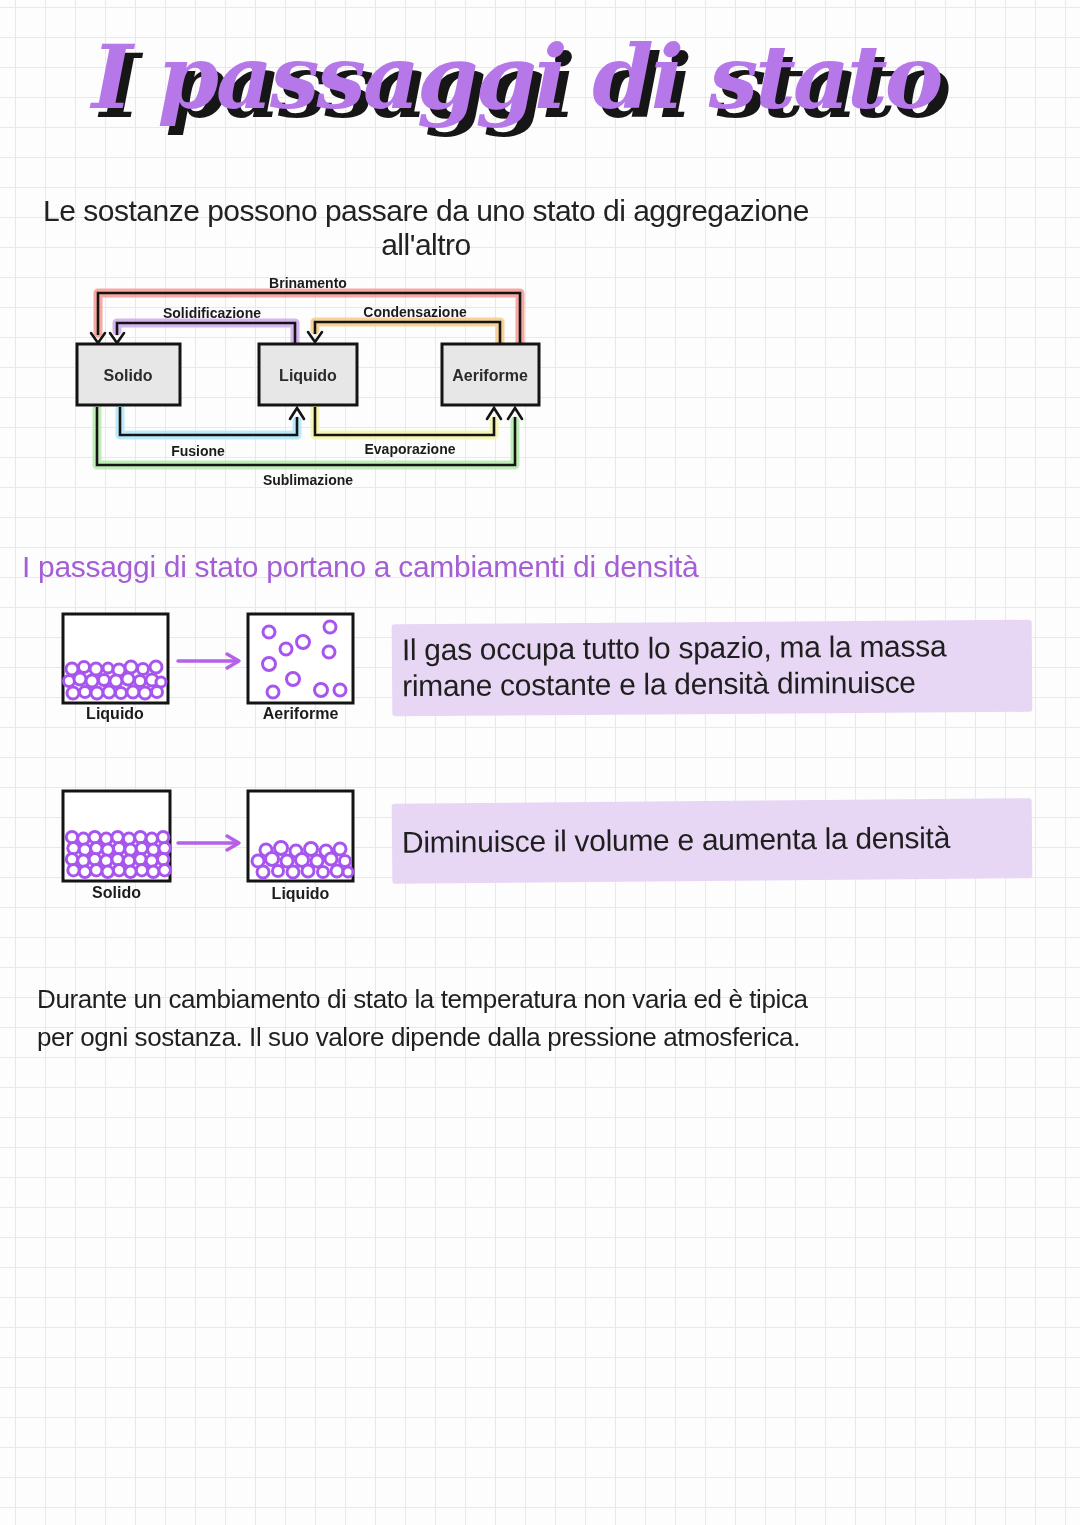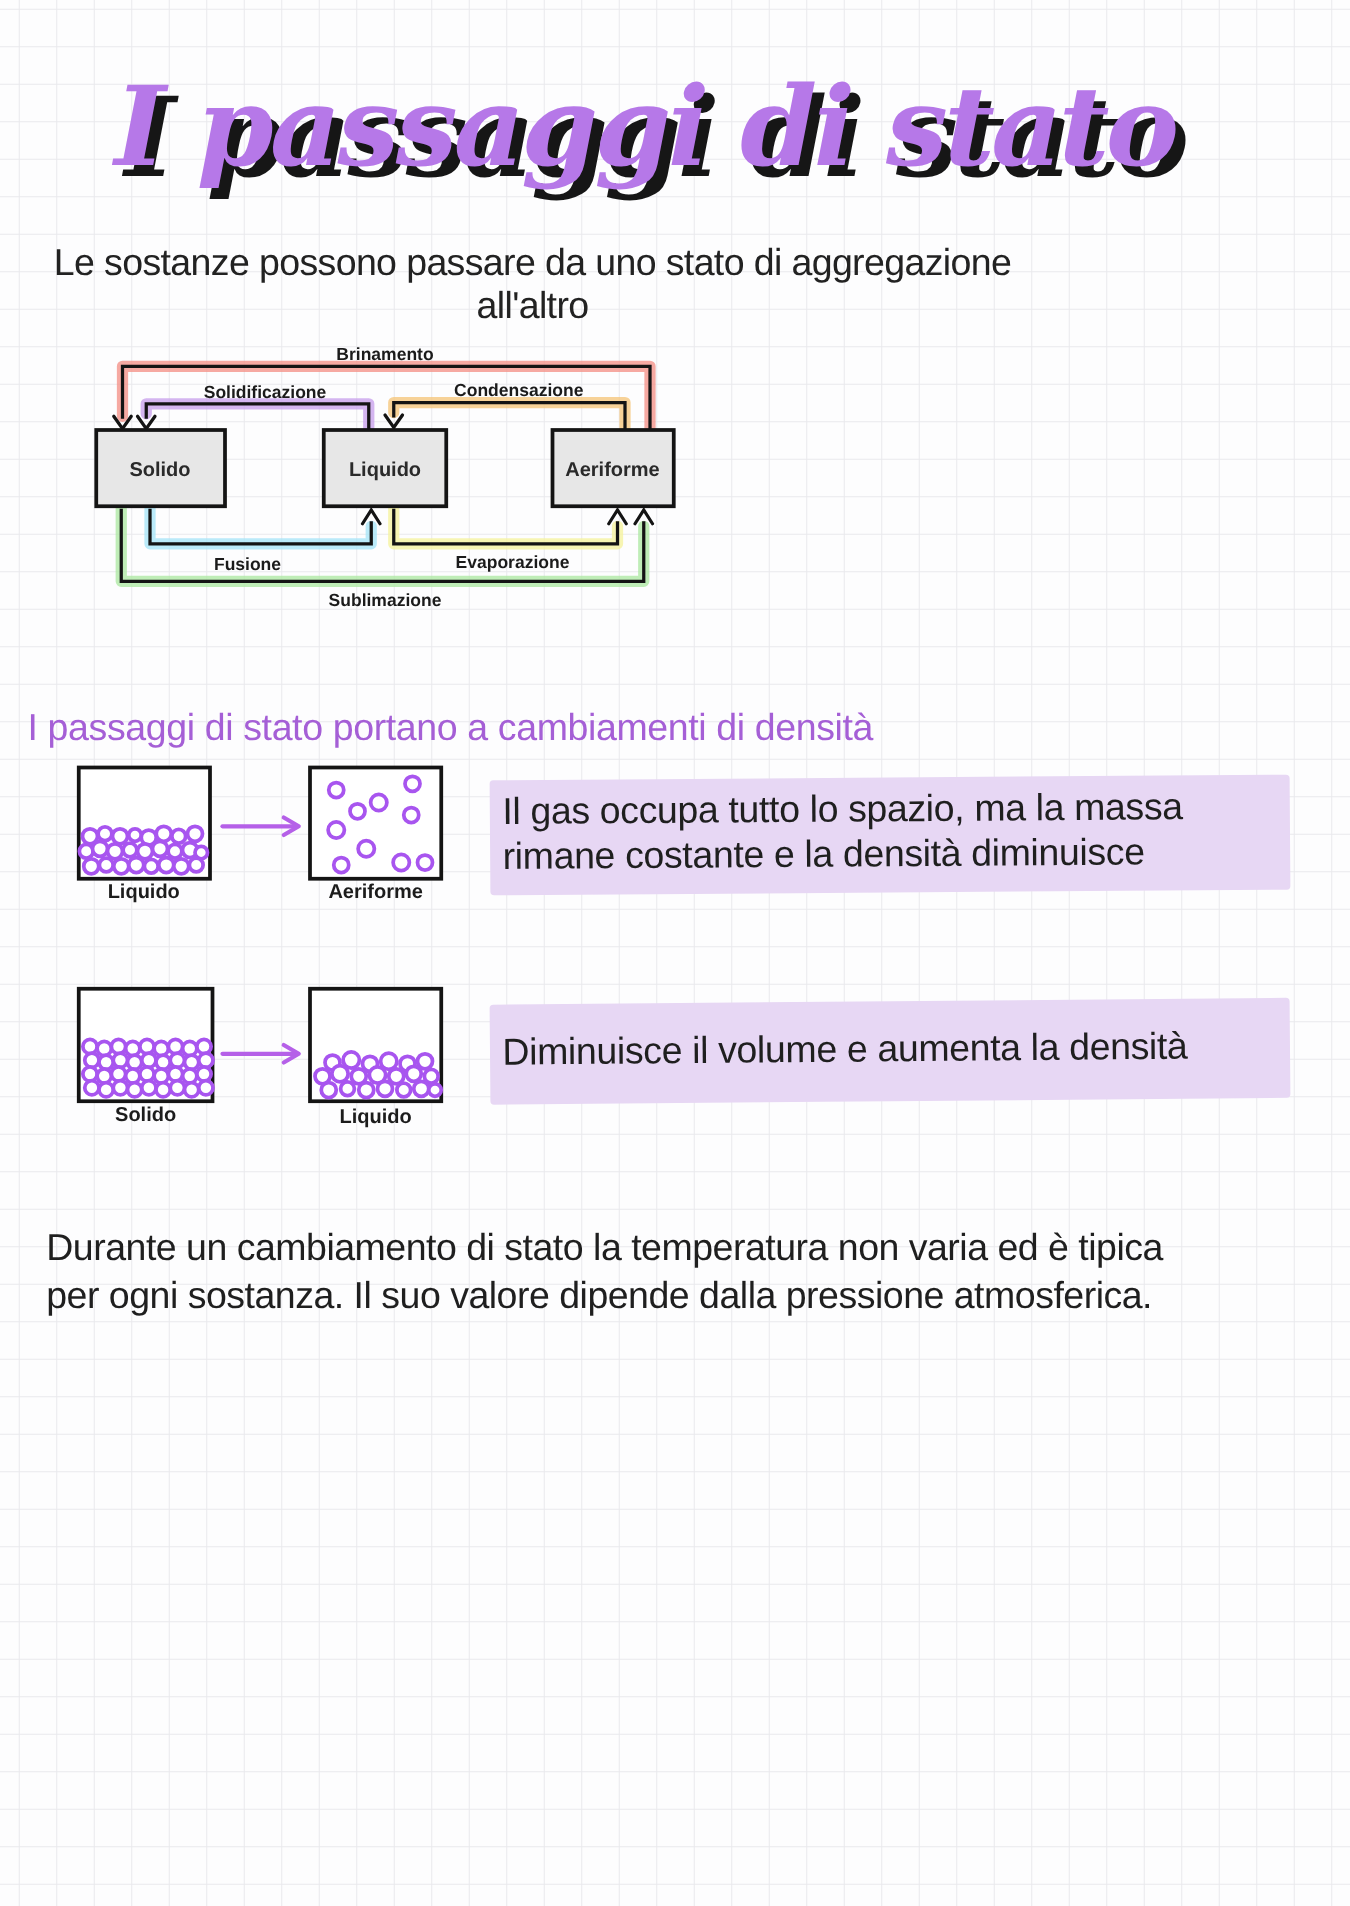--- a/index.html
+++ b/index.html
@@ -8,55 +8,55 @@
     font-family:"Liberation Sans", sans-serif;
     background-color:#fdfdfe;
     background-image:
       linear-gradient(to right,#e9e9ed 1px,transparent 1px),
       linear-gradient(to bottom,#e9e9ed 1px,transparent 1px);
     background-size:30px 30px;
     background-position:15px 7px;
   }
   .abs{position:absolute;}
   .page-title{
-    top:26px;left:0;width:1032px;text-align:center;
+    top:2px;left:0;width:1032px;text-align:center;
     font-family:"DejaVu Serif", serif;
     font-style:italic;font-weight:bold;
     font-size:88px;letter-spacing:-3px;line-height:150px;
     color:#b678e8;
     text-shadow:8px 9px 0 #161616;
   }
   .subtitle{
     top:194px;left:0;width:852px;text-align:center;
     font-size:30px;letter-spacing:-0.5px;color:#222;
   }
   .section-heading{
     top:550px;left:22px;width:900px;
-    font-size:30px;letter-spacing:-0.3px;color:#a55fd6;margin-top:16px;
+    font-size:30px;letter-spacing:-0.3px;color:#a55fd6;
   }
   .diagram-label{
     font-size:14px;font-weight:bold;fill:#1b1b1b;
     font-family:"Liberation Sans", sans-serif;
   }
   .state-label{
     font-size:16px;font-weight:bold;fill:#2a2a2a;
     font-family:"Liberation Sans", sans-serif;
   }
   .fig-label{
     position:absolute;text-align:center;
     font-size:16px;font-weight:bold;color:#1c1c1c;
   }
   .note-highlight{
     position:absolute;width:640px;background:#e7d7f4;border-radius:3px;
     color:#1f1f1f;font-size:30px;letter-spacing:-0.3px;line-height:36px;
     box-sizing:border-box;padding:8px 4px 0 10px;
   }
   .footer-text{
     top:980px;left:37px;width:1020px;
-    font-size:30px;letter-spacing:-0.4px;line-height:38px;color:#1f1f1f;
+    font-size:26px;letter-spacing:-0.4px;line-height:38px;color:#1f1f1f;
   }
 </style>
 </head>
 <body>
 
 <div class="abs page-title">I passaggi di stato</div>
 
 <div class="abs subtitle">Le sostanze possono passare da uno stato di aggregazione all'altro</div>
 
 <svg class="abs" style="left:70px;top:273px;" width="480" height="222" viewBox="0 0 480 222">

